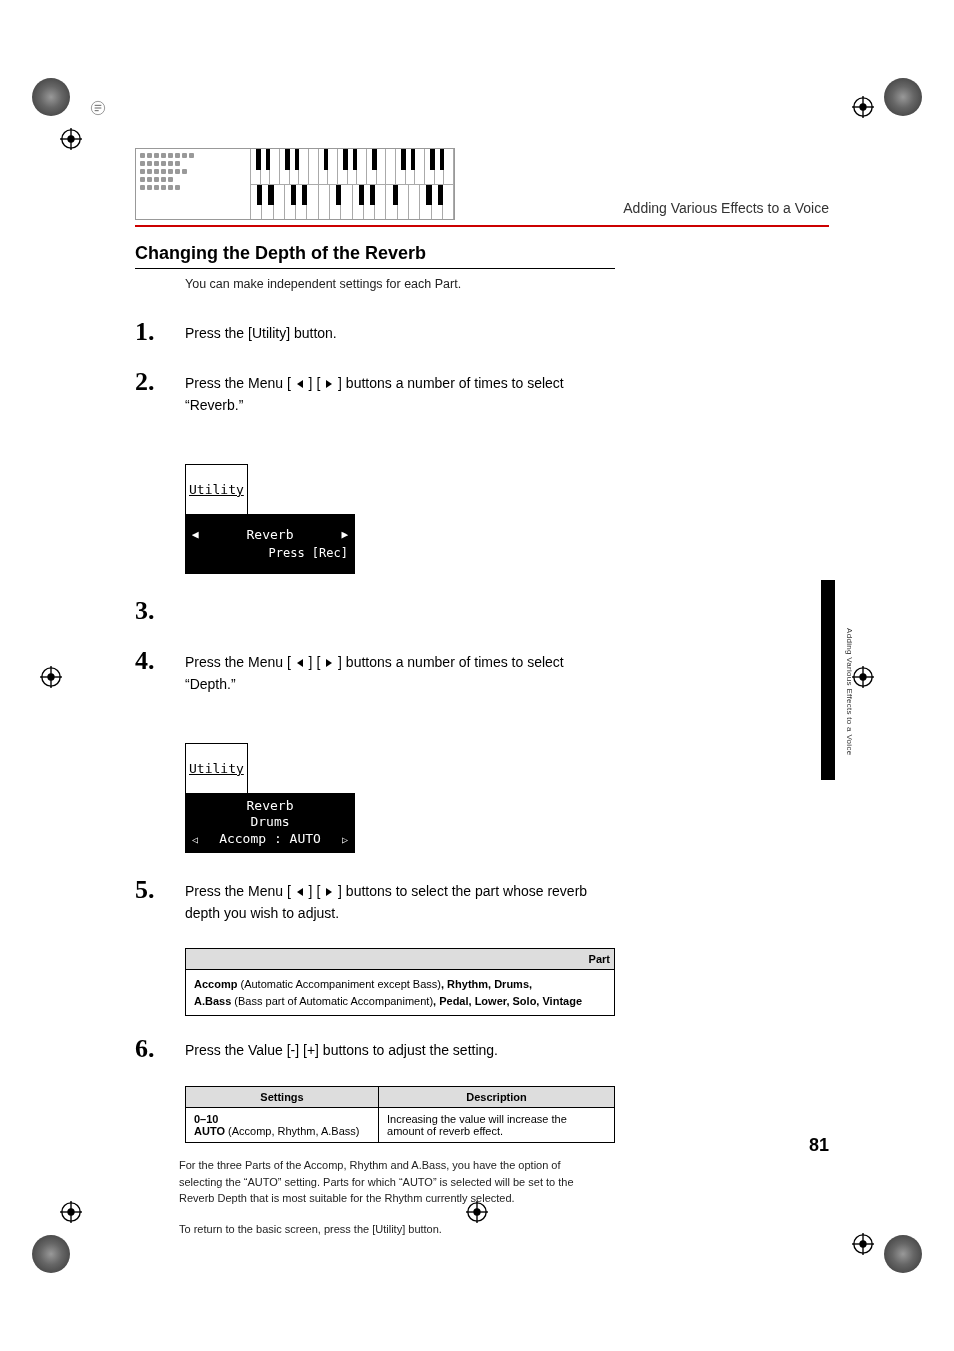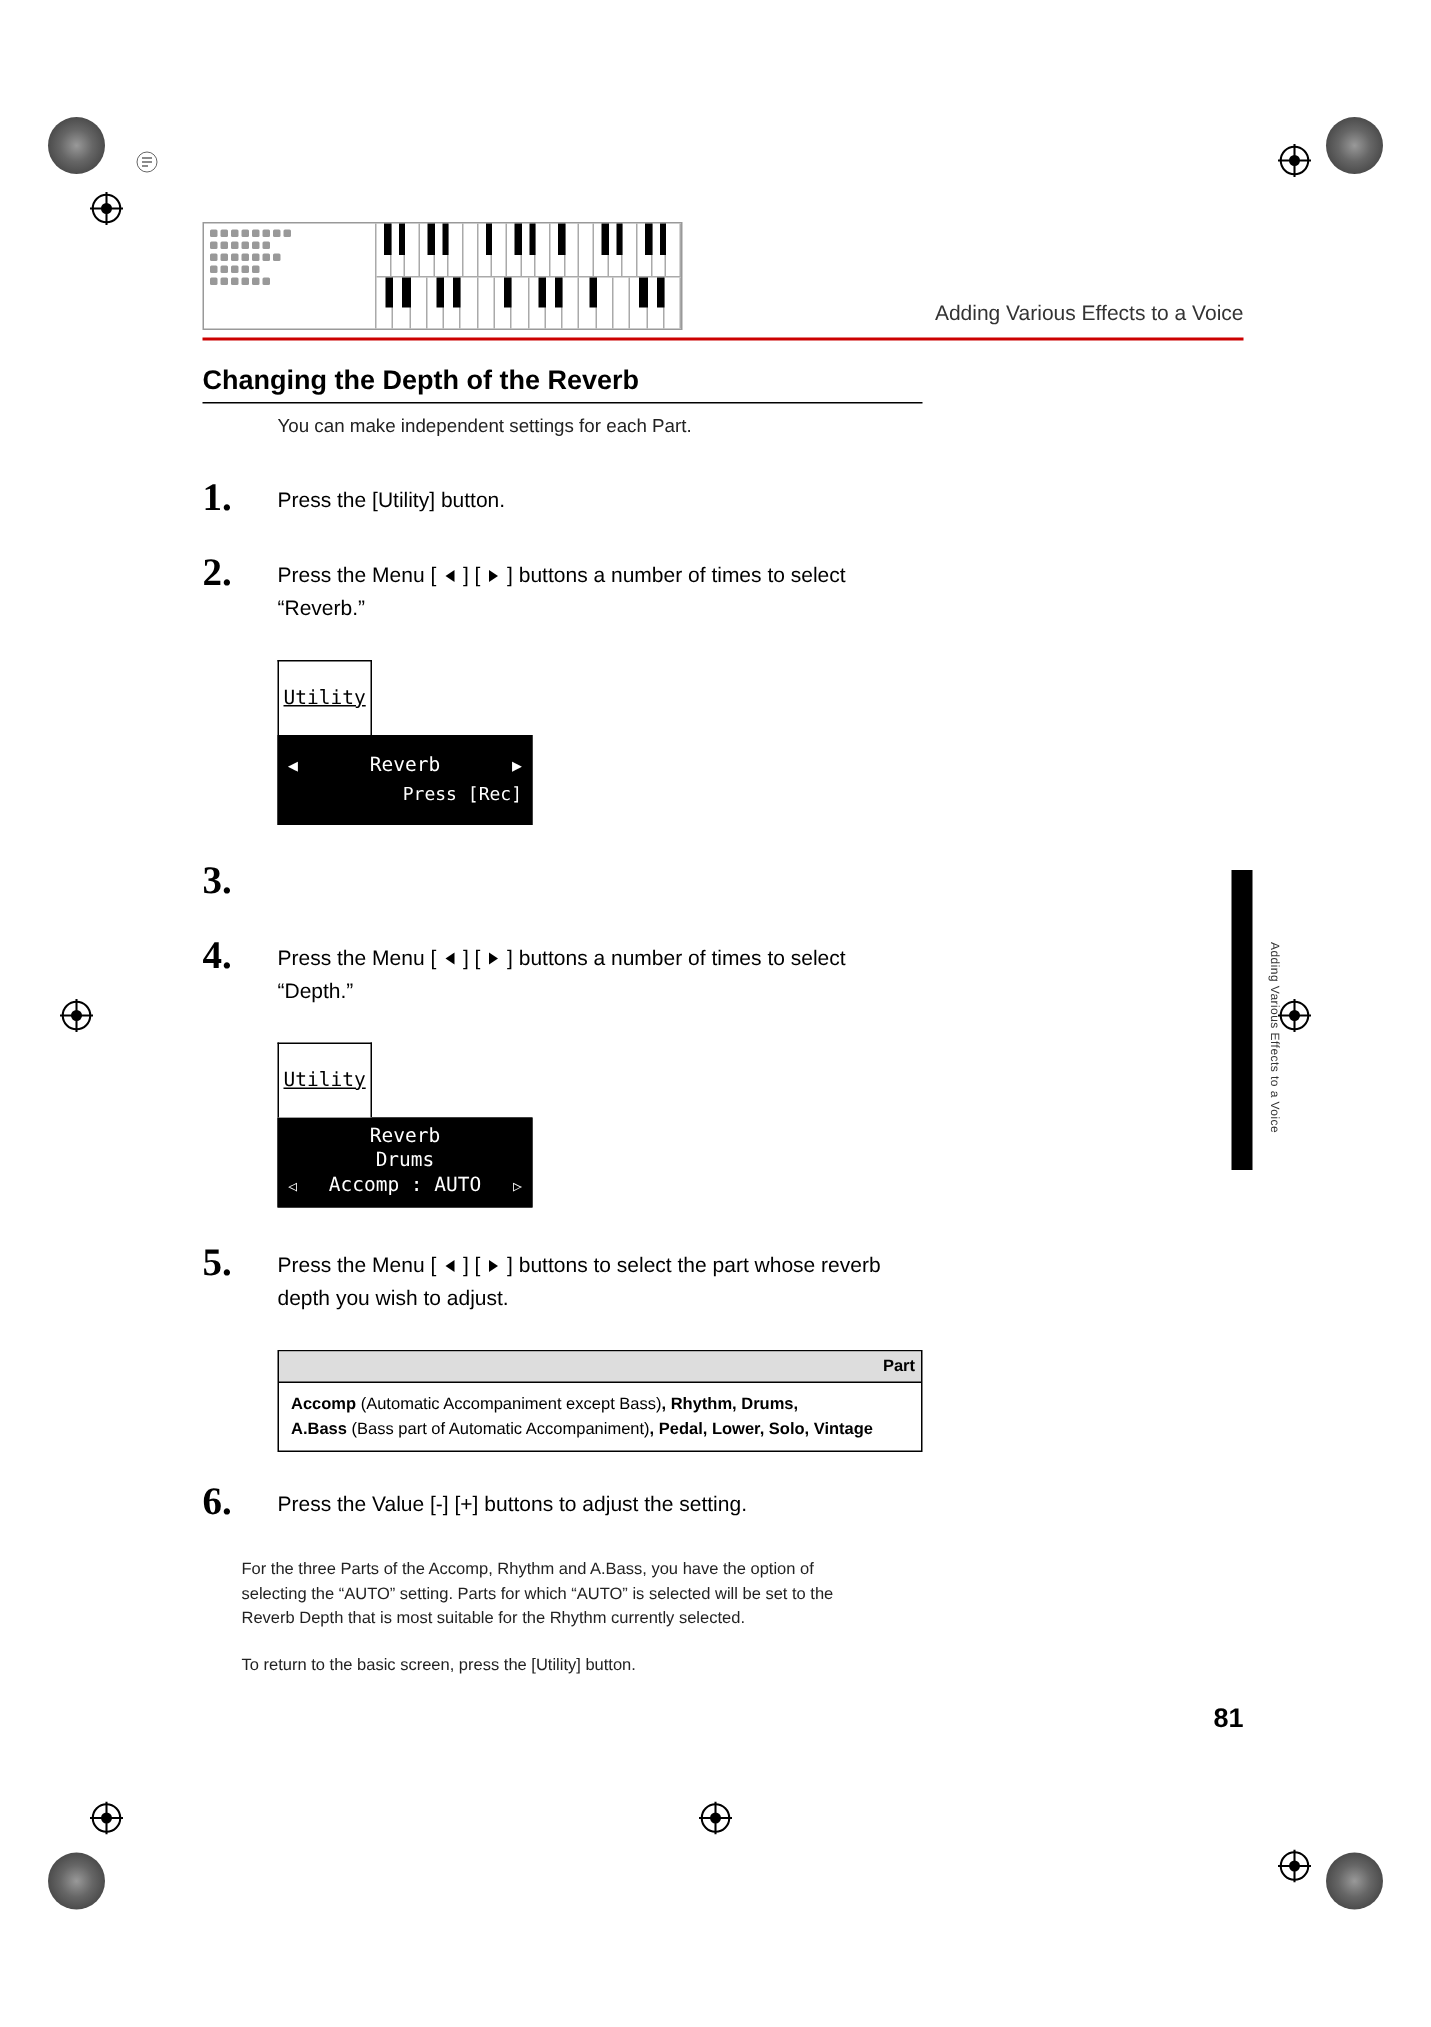--- a/index.html
+++ b/index.html
@@ -159,20 +159,21 @@
     .lcd-title {
       background: #fff;
       color: #000;
       font-family: monospace;
       font-size: 13px;
       padding: 17px 3px;
       display: inline-block;
       text-decoration: underline;
       border: 1px solid #000;
       border-bottom: none;
+      margin-top: 24px;
     }
     .lcd-body {
       border: 1px solid #000;
       min-height: 60px;
       display: flex;
       flex-direction: column;
       justify-content: center;
     }
     .lcd-mid {
       display: flex;
@@ -220,21 +221,21 @@
       font-weight: bold;
       padding: 4px;
       border: 1px solid #000;
     }
     .settings-table td {
       padding: 5px 8px;
       border: 1px solid #000;
       vertical-align: top;
     }
     .note {
-      margin-left: 26px;
+      margin-left: 44px;
       font-size: 11px;
       line-height: 1.5;
       color: #222;
       margin-bottom: 14px;
       width: 420px;
     }
     .side-tab {
       position: absolute;
       right: 119px;
       top: 580px;
@@ -514,20 +515,35 @@
       <b>Accomp</b><span> (Automatic Accompaniment except Bass)</span><b>, Rhythm, Drums,</b><br>
       <b>A.Bass</b><span> (Bass part of Automatic Accompaniment)</span><b>, Pedal, Lower, Solo, Vintage</b>
     </div>
   </div>
 
   <div class="step">
     <div class="step-num">6.</div>
     <div class="step-text">Press the Value [-] [+] buttons to adjust the setting.</div>
   </div>
 
+  <table class="settings-table">
+    <tbody>
+        <tr>
+      <th style="width:45%">Settings</th>
+      <th>Description</th>
+    </tr>
+    <tr>
+      <td>
+        <b>0–10</b><br>
+        <b>AUTO</b><span> (Accomp, Rhythm, A.Bass)</span>
+      </td>
+      <td>Increasing the value will increase the amount of reverb effect.</td>
+    </tr>
+  </tbody>
+    </table>
 
   <div class="note">For the three Parts of the Accomp, Rhythm and A.Bass, you have the option of selecting the “AUTO” setting. Parts for which “AUTO” is selected will be set to the Reverb Depth that is most suitable for the Rhythm currently selected.</div>
   <div class="note">To return to the basic screen, press the [Utility] button.</div>
 
 </div>
 
 <div class="side-tab"></div>
 <div class="side-tab-text">Adding Various Effects to a Voice</div>
 
 <div class="page-num">81</div>

